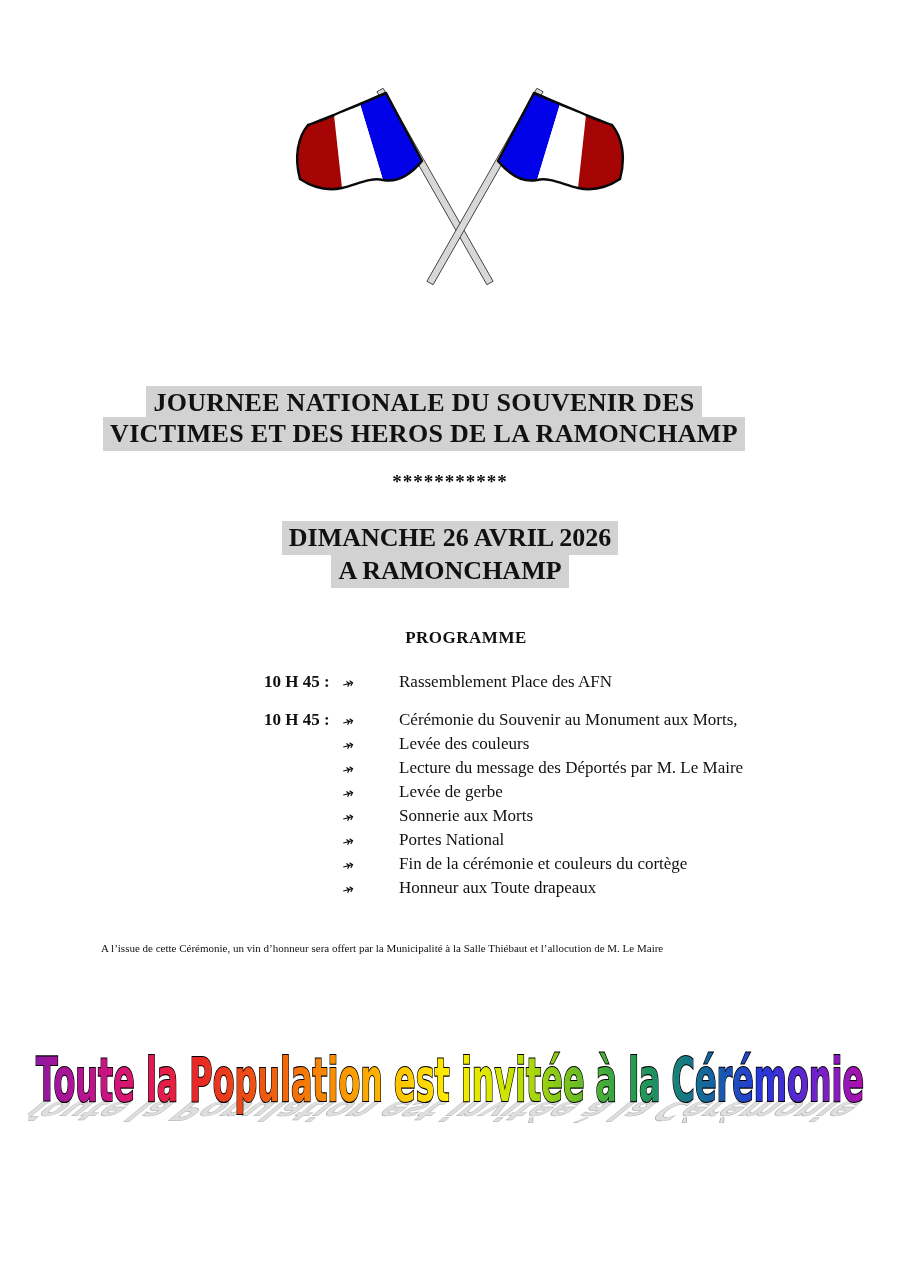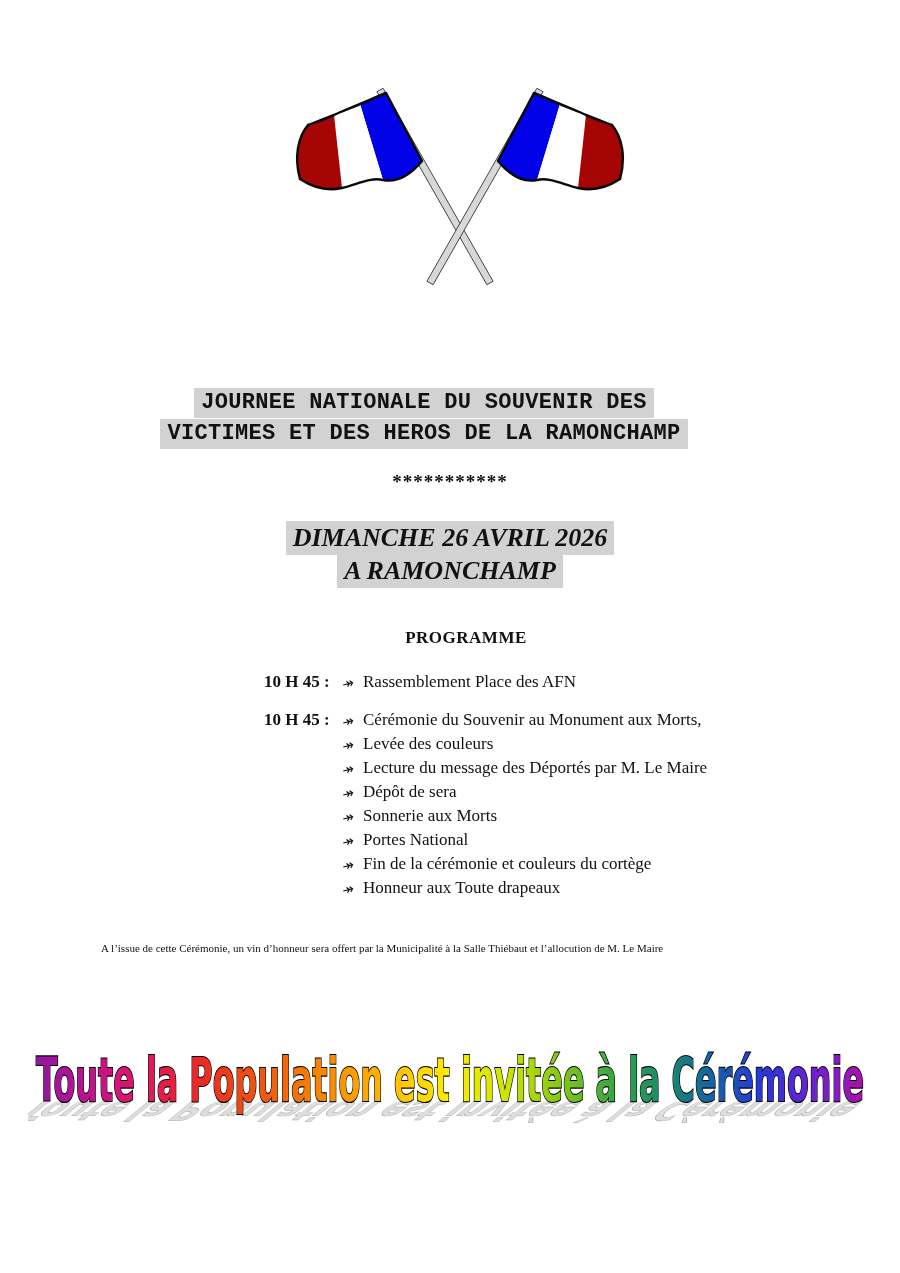--- a/index.html
+++ b/index.html
@@ -6,45 +6,45 @@
   .page {
     position:relative; width:900px; height:1273px; margin:0 auto;
     background:#ffffff; overflow:hidden; color:#111;
     font-family:"Liberation Serif", serif;
   }
   
   .flags-wrap { position:absolute; left:280px; top:85px; width:360px; height:210px; }
 
   
   .title-block { position:absolute; top:387px; left:0; width:848px; text-align:center;
-                 font-weight:bold; font-size:22px; letter-spacing:0.3px;font-family:Liberation Mono, monospace; }
+                 font-weight:bold; font-size:26px; letter-spacing:0.3px; }
   .title-line { height:31px; line-height:31px; }
   .hl { background:#D2D2D2; padding:2px 7px 3px 7px; }
 
   
   .stars { position:absolute; top:471px; left:0; width:900px; text-align:center;
            font-weight:bold; font-size:19px; letter-spacing:1px; }
 
   
   .date-block { position:absolute; top:521px; left:0; width:900px; text-align:center;
-                font-weight:bold; font-style:italic; font-size:26px; }
+                font-weight:bold; font-size:26px; }
   .date-line { height:33px; line-height:33px; }
 
   
   .prog-heading { position:absolute; top:628px; left:16px; width:900px; text-align:center;
                   font-weight:bold; font-size:17px; letter-spacing:0.5px; }
 
   
   .program { position:absolute; left:264px; top:670px; font-size:17px; }
   .prog-row { display:flex; height:24px; line-height:24px; align-items:baseline; }
   .prog-row.first { margin-bottom:14px; }
   .prog-time { width:78px; font-weight:bold; flex:none; }
   .prog-arrow { width:21px; flex:none; font-family:"DejaVu Sans", sans-serif;
                 font-size:14px; transform:rotate(-14deg); }
-  .prog-text { white-space:nowrap; }
+  .prog-text { white-space:nowrap;margin-left:36px; }
 
   
   .closing { position:absolute; left:101px; top:937px; width:702px;
              font-size:11px; line-height:23px; text-align:justify; }
 
   
   .banner-wrap { position:absolute; left:28px; top:1046px; width:844px; height:95px; }
   .banner-main { font-family:"DejaVu Sans", sans-serif; font-weight:bold; font-size:60px; }
   .banner-shadow { font-family:"DejaVu Sans", sans-serif; font-weight:bold; font-size:60px; }
 </style>
@@ -105,21 +105,21 @@
       <span class="prog-text">Levée des couleurs</span>
     </div>
     <div class="prog-row">
       <span class="prog-time"></span>
       <span class="prog-arrow">↠</span>
       <span class="prog-text">Lecture du message des Déportés par M. Le Maire</span>
     </div>
     <div class="prog-row">
       <span class="prog-time"></span>
       <span class="prog-arrow">↠</span>
-      <span class="prog-text">Dépôt de sera</span>
+      <span class="prog-text">Levée de gerbe</span>
     </div>
     <div class="prog-row">
       <span class="prog-time"></span>
       <span class="prog-arrow">↠</span>
       <span class="prog-text">Sonnerie aux Morts</span>
     </div>
     <div class="prog-row">
       <span class="prog-time"></span>
       <span class="prog-arrow">↠</span>
       <span class="prog-text">Portes National</span>

